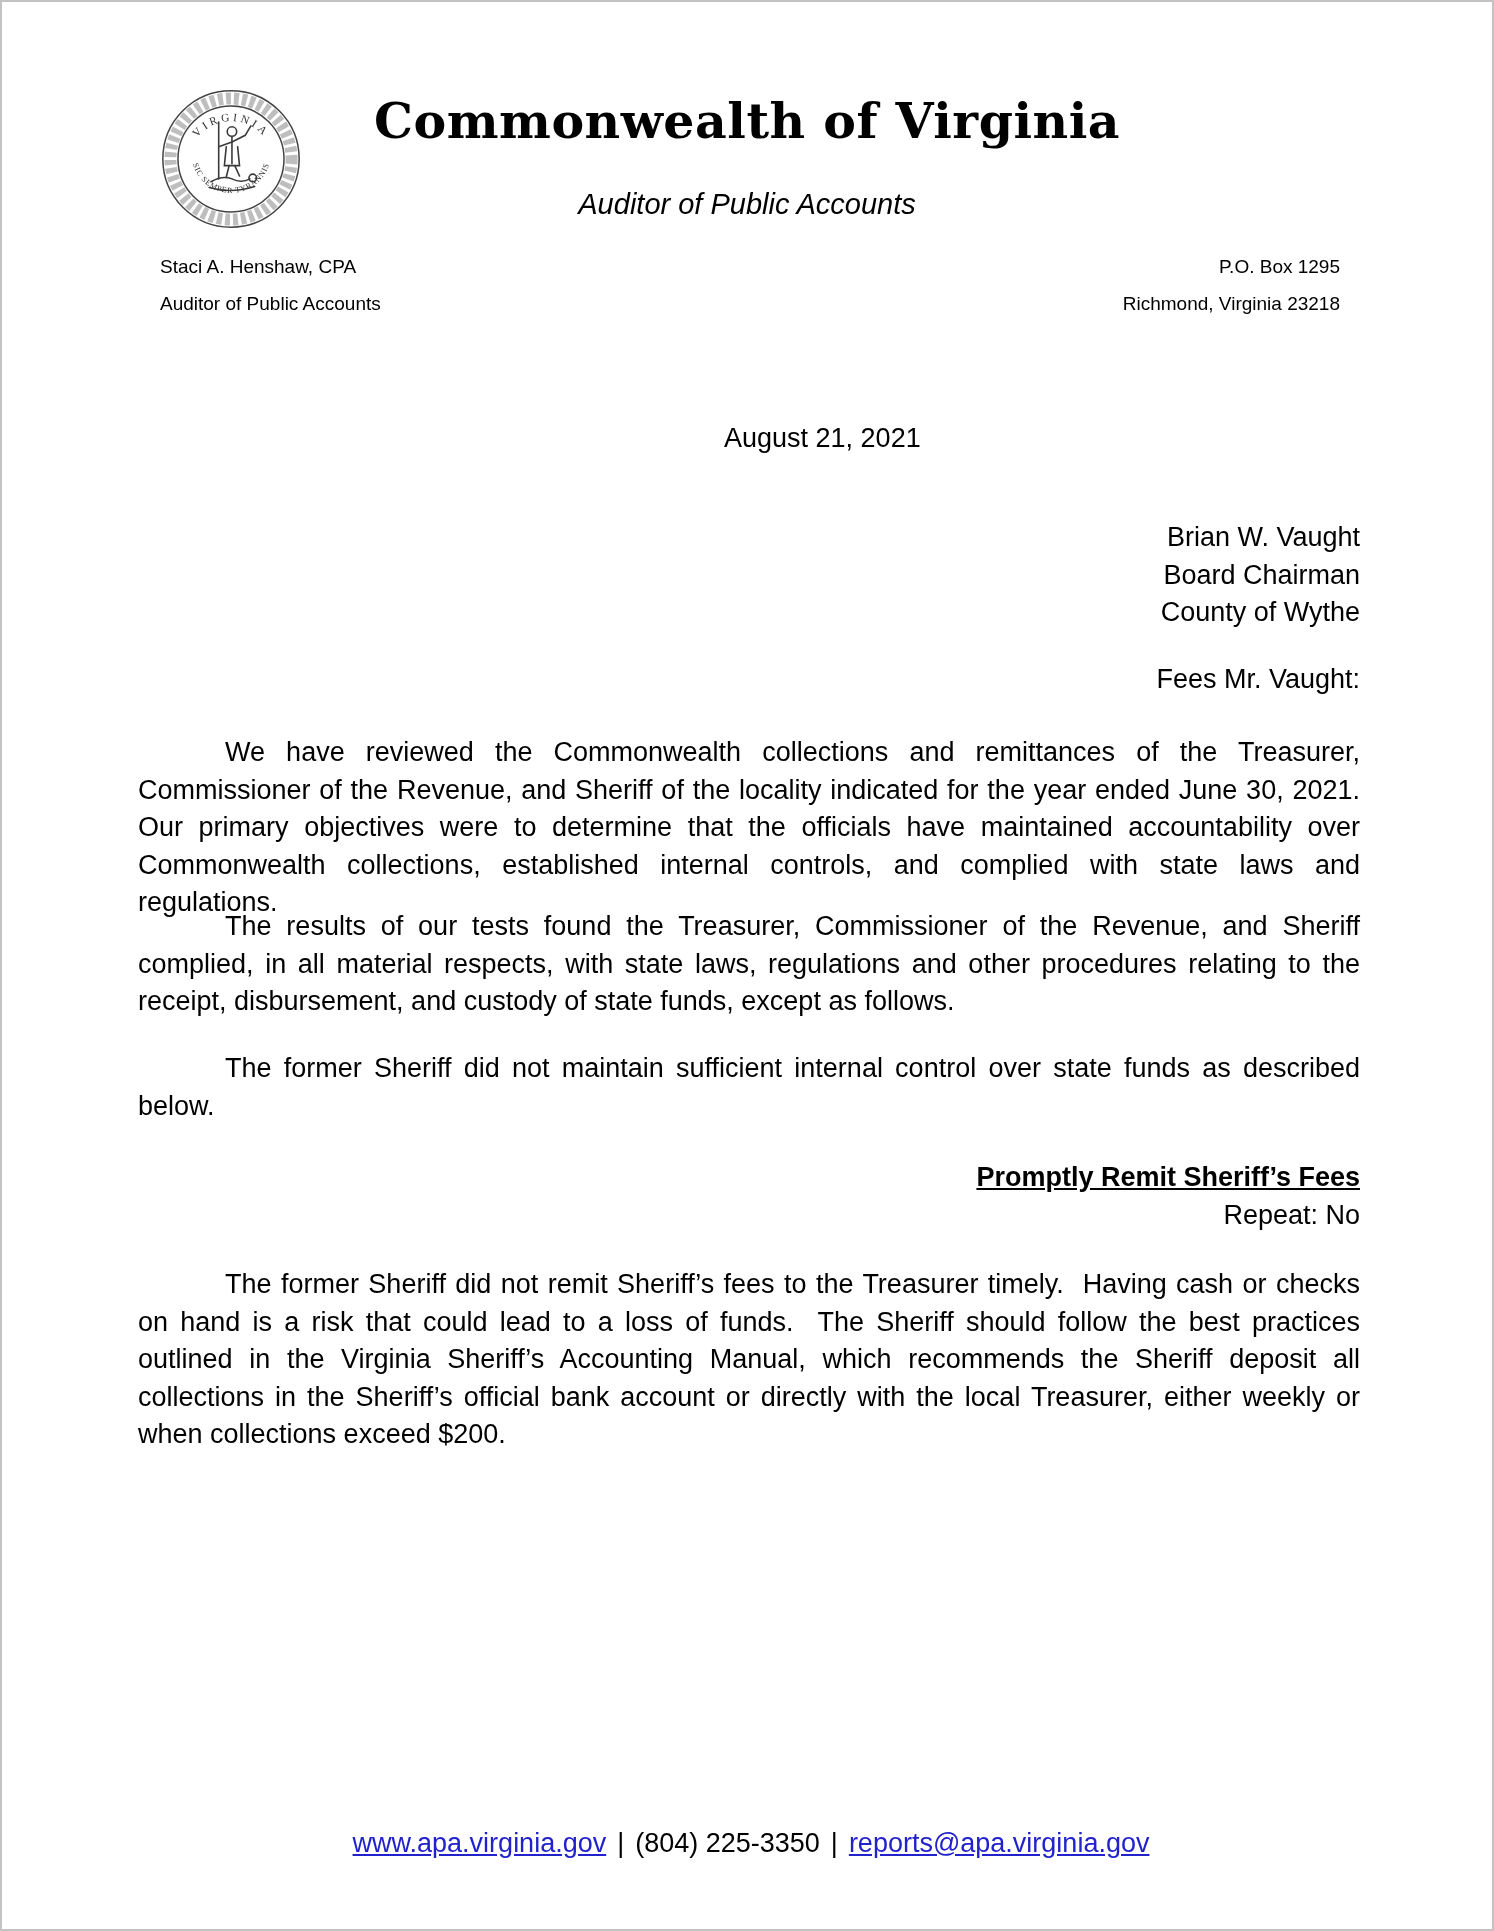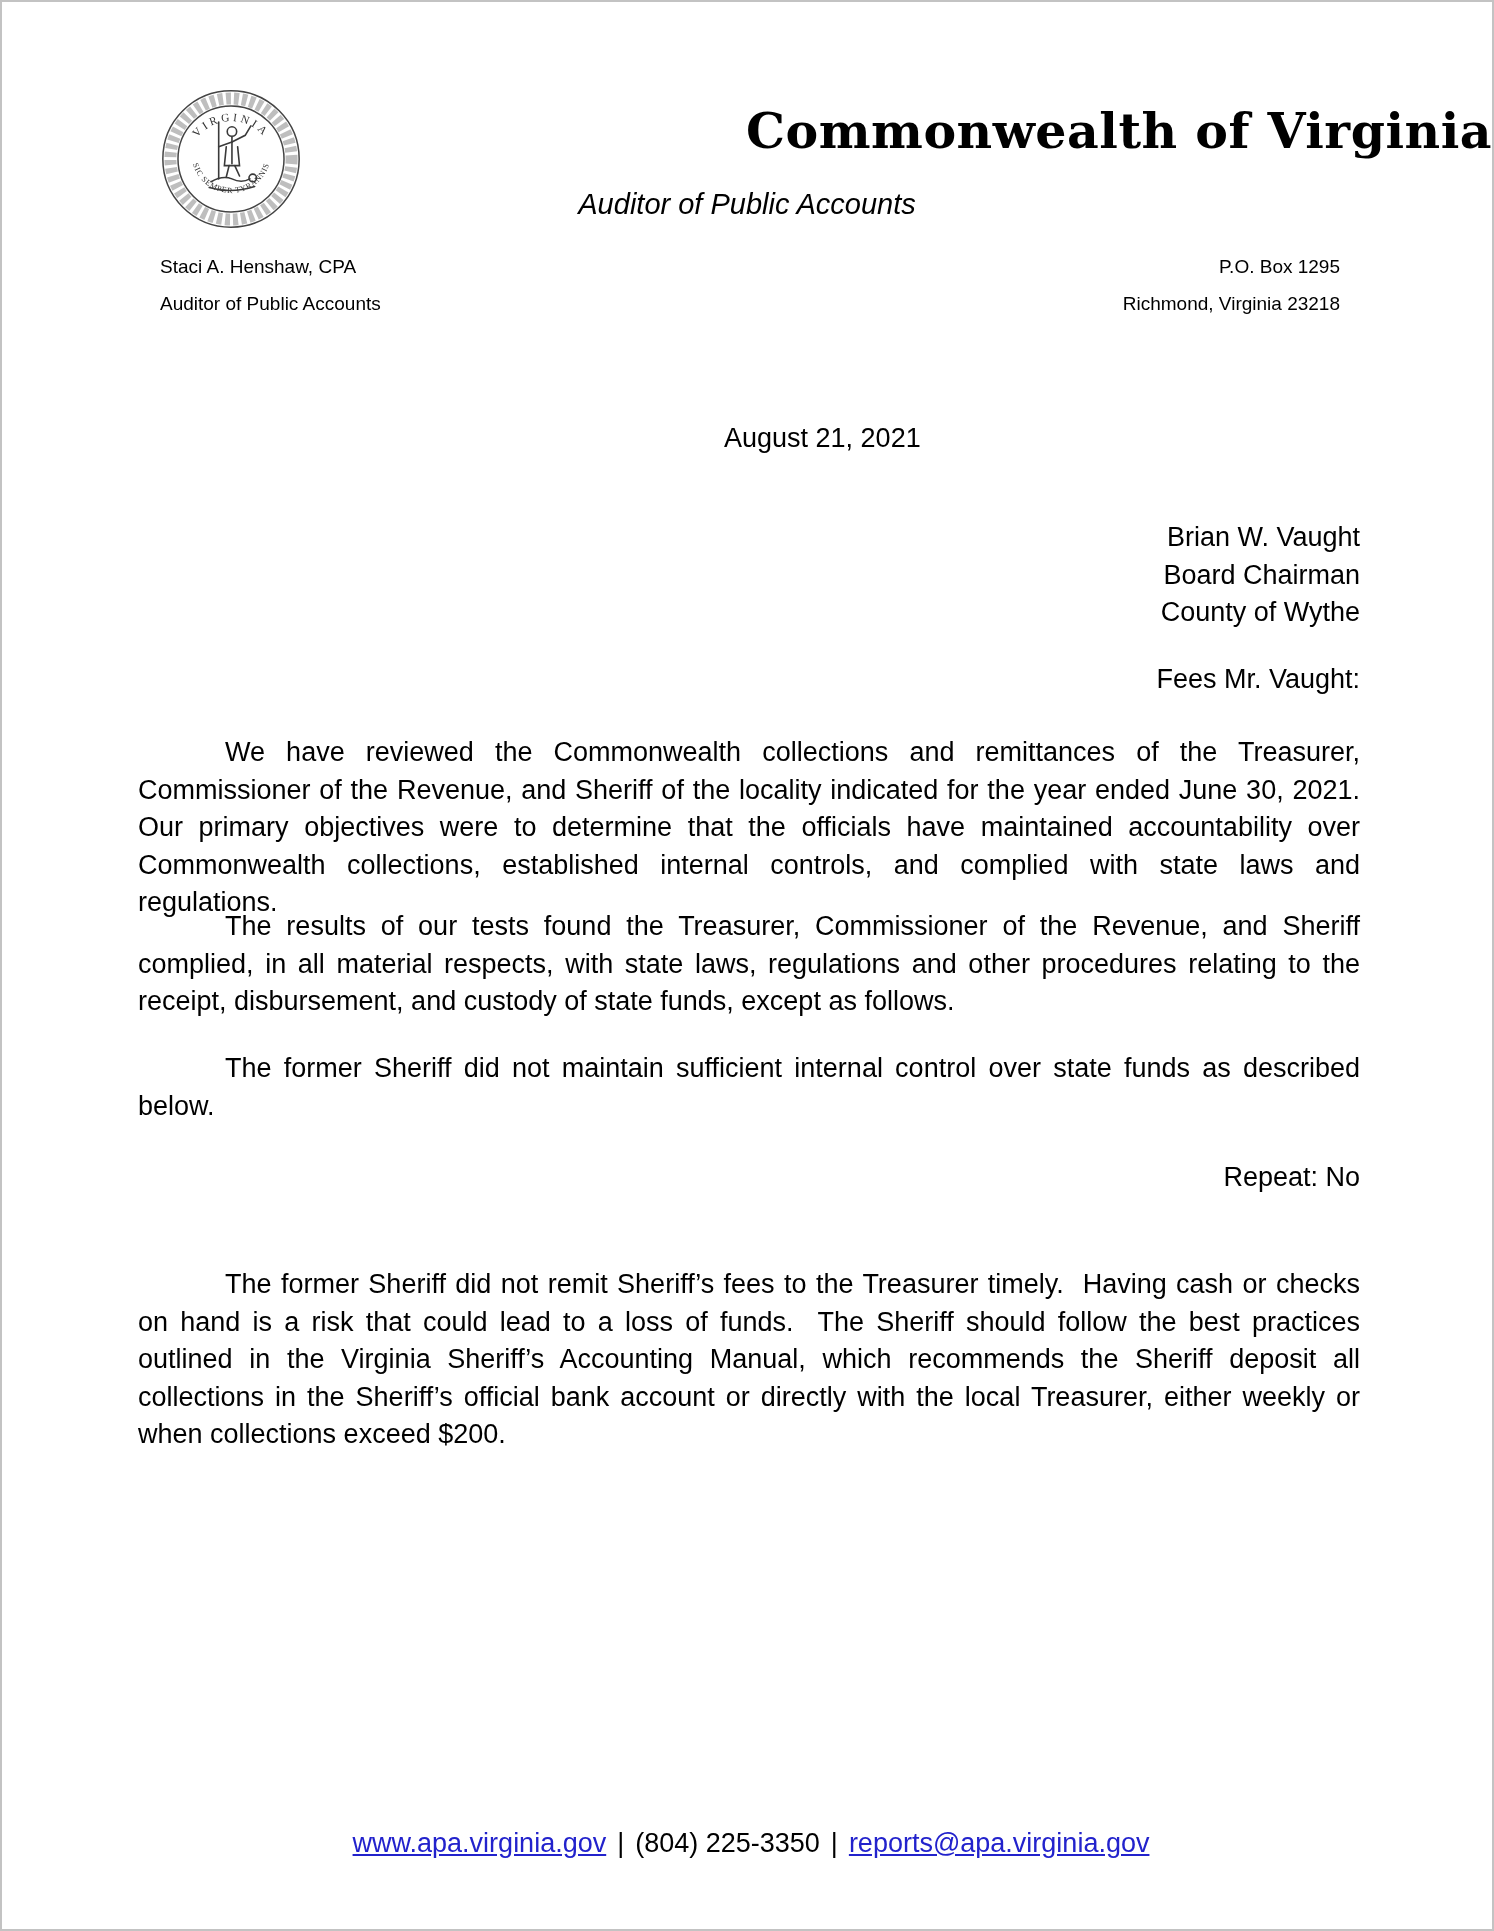--- a/index.html
+++ b/index.html
@@ -12,22 +12,22 @@
     box-sizing:border-box;
     font-family:"Liberation Sans", sans-serif;
     color:#000000;
     overflow:hidden;
   }
   .abs { position:absolute; }
 
   
   .seal { left:158px; top:86px; width:142px; height:142px; }
   .org-title {
-    left:0; right:0; top:100px;
-    text-align:right;
+    left:0; right:0; top:90px;
+    text-align:center;
     font-family:"DejaVu Serif", serif;
     font-weight:700;
     font-size:49px;
     letter-spacing:0.5px;
   }
   .org-subtitle {
     left:0; right:0; top:186px;
     text-align:center;
     font-style:italic;
     font-size:29px;
@@ -126,20 +126,21 @@
 
   <div class="abs body-text col salutation">Fees Mr. Vaught:</div>
 
   <div class="abs body-text col para p1">We have reviewed the Commonwealth collections and remittances of the Treasurer, Commissioner of the Revenue, and Sheriff of the locality indicated for the year ended June 30, 2021.  Our primary objectives were to determine that the officials have maintained accountability over Commonwealth collections, established internal controls, and complied with state laws and regulations.</div>
 
   <div class="abs body-text col para p2">The results of our tests found the Treasurer, Commissioner of the Revenue, and Sheriff complied, in all material respects, with state laws, regulations and other procedures relating to the receipt, disbursement, and custody of state funds, except as follows.</div>
 
   <div class="abs body-text col para p3">The former Sheriff did not maintain sufficient internal control over state funds as described below.</div>
 
   <div class="abs body-text col finding-head">
+    <div class="finding-heading-text">Promptly Remit Sheriff’s Fees</div>
     <div>Repeat: No</div>
   </div>
 
   <div class="abs body-text col para p4">The former Sheriff did not remit Sheriff’s fees to the Treasurer timely.  Having cash or checks on hand is a risk that could lead to a loss of funds.  The Sheriff should follow the best practices outlined in the Virginia Sheriff’s Accounting Manual, which recommends the Sheriff deposit all collections in the Sheriff’s official bank account or directly with the local Treasurer, either weekly or when collections exceed $200.</div>
 
   <div class="abs footer">
     <span class="link">www.apa.virginia.gov</span><span class="sep">|</span><span>(804) 225-3350</span><span class="sep">|</span><span class="link">reports@apa.virginia.gov</span>
   </div>
 
 </div>

